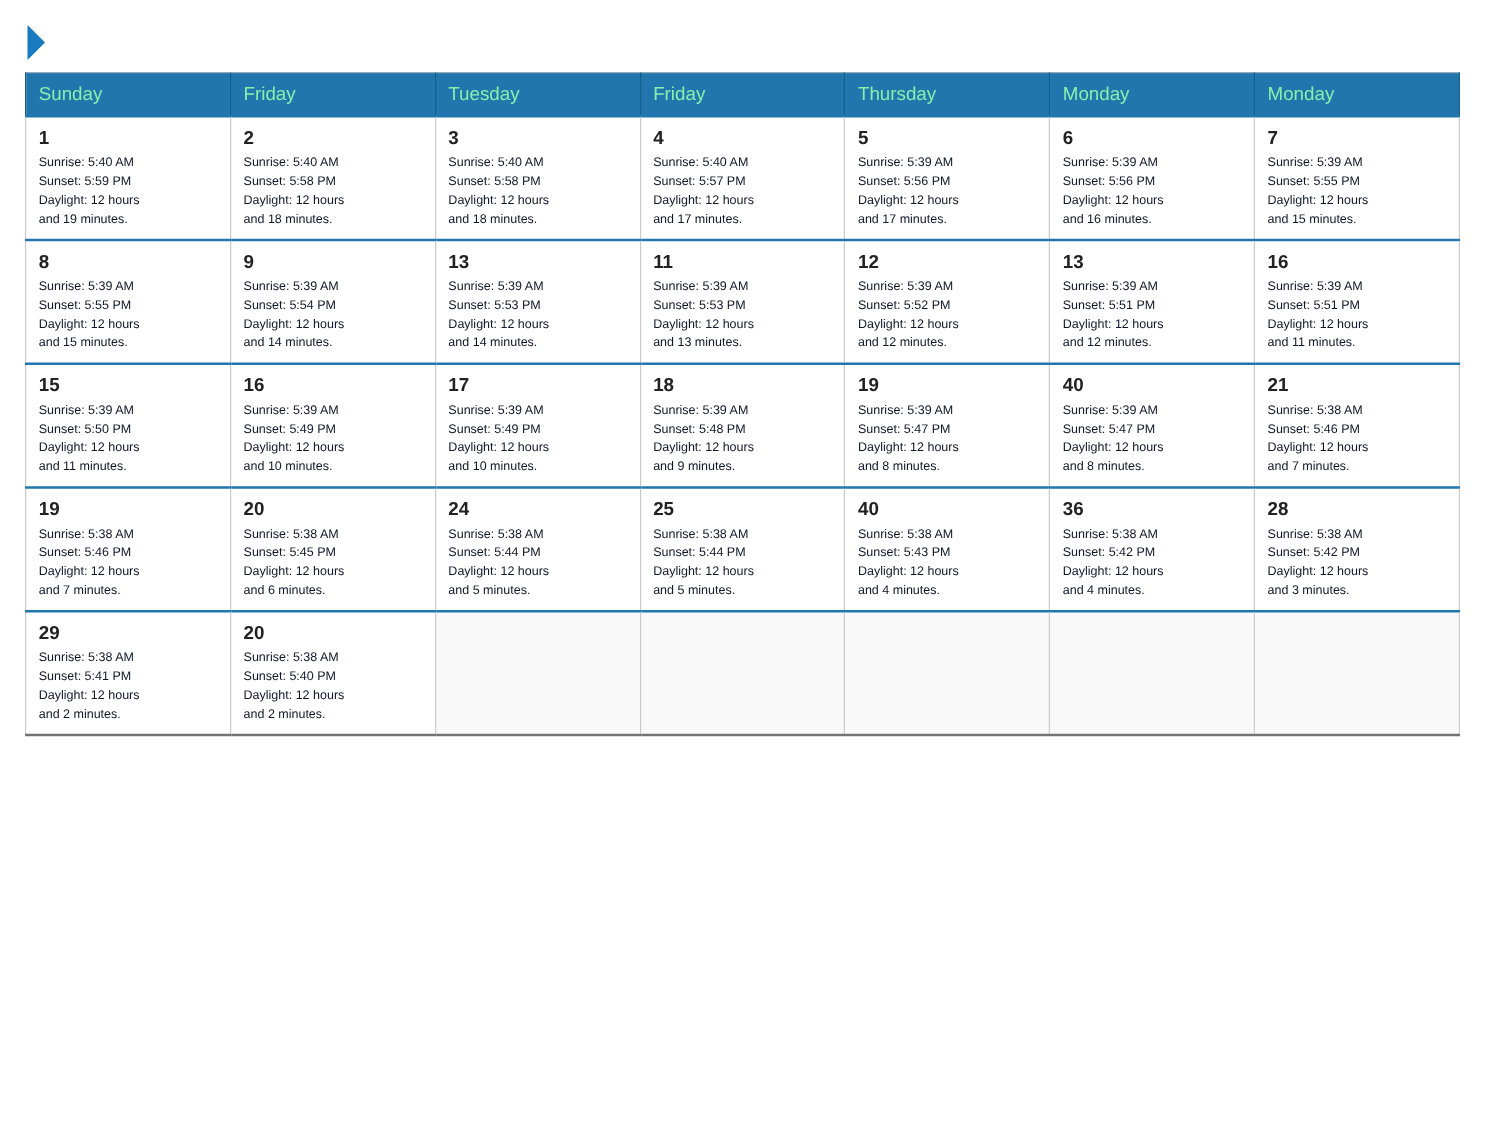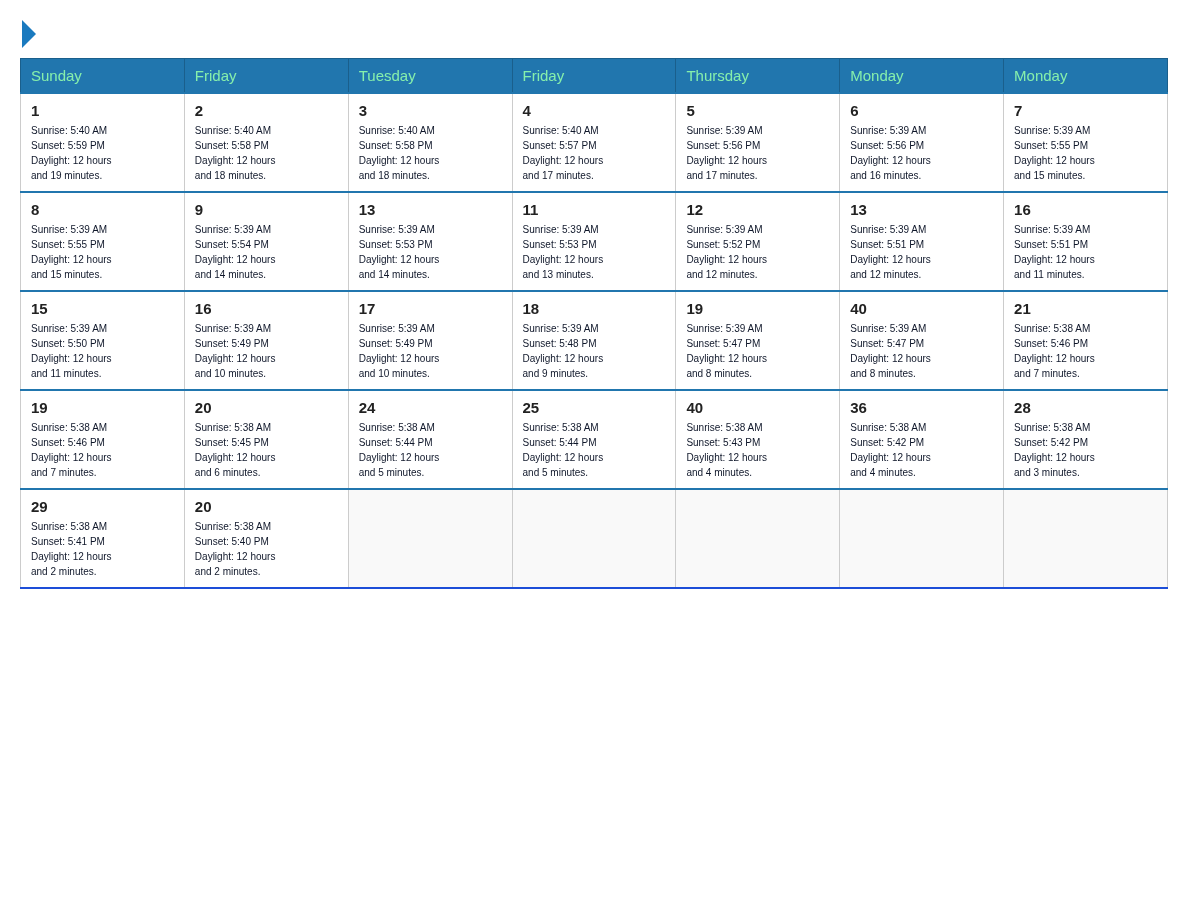--- a/index.html
+++ b/index.html
@@ -89,21 +89,21 @@
       color: #222;
       display: block;
       margin-bottom: 4px;
     }
     .day-info {
       font-size: 10px;
       color: #0f172a;
       line-height: 1.5;
     }
     .calendar tr:last-child td {
-      border-bottom: 2px solid #1d4ed8;
+      border-bottom: 2px solid #737373;
     }
   </style>
 </head>
 <body>
 
 <div class="header">
   <div class="logo-container">
     <div class="logo-row">
       <span class="logo-text-general"></span>
       <div class="logo-arrow"></div>

